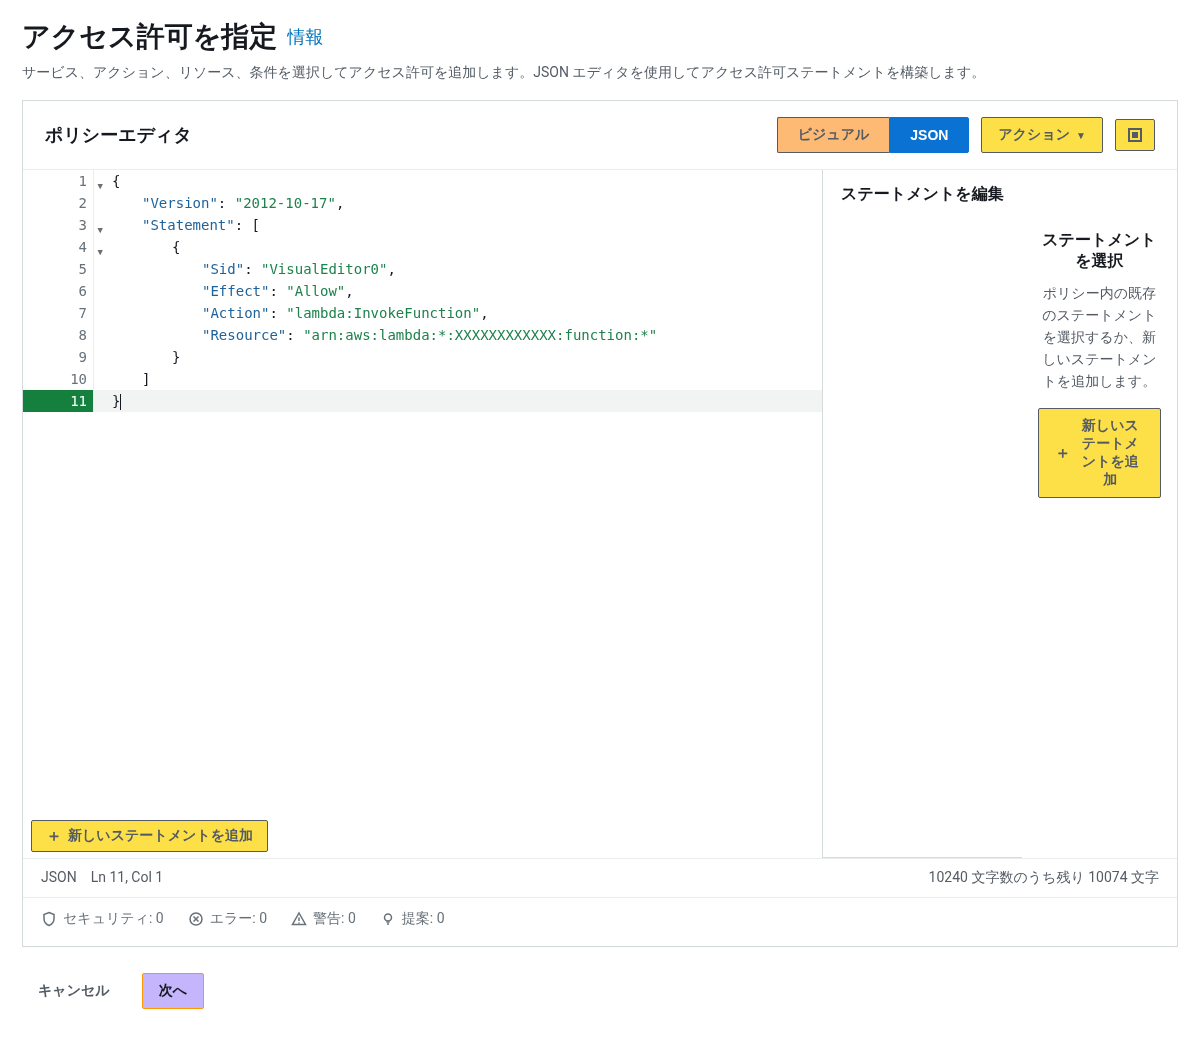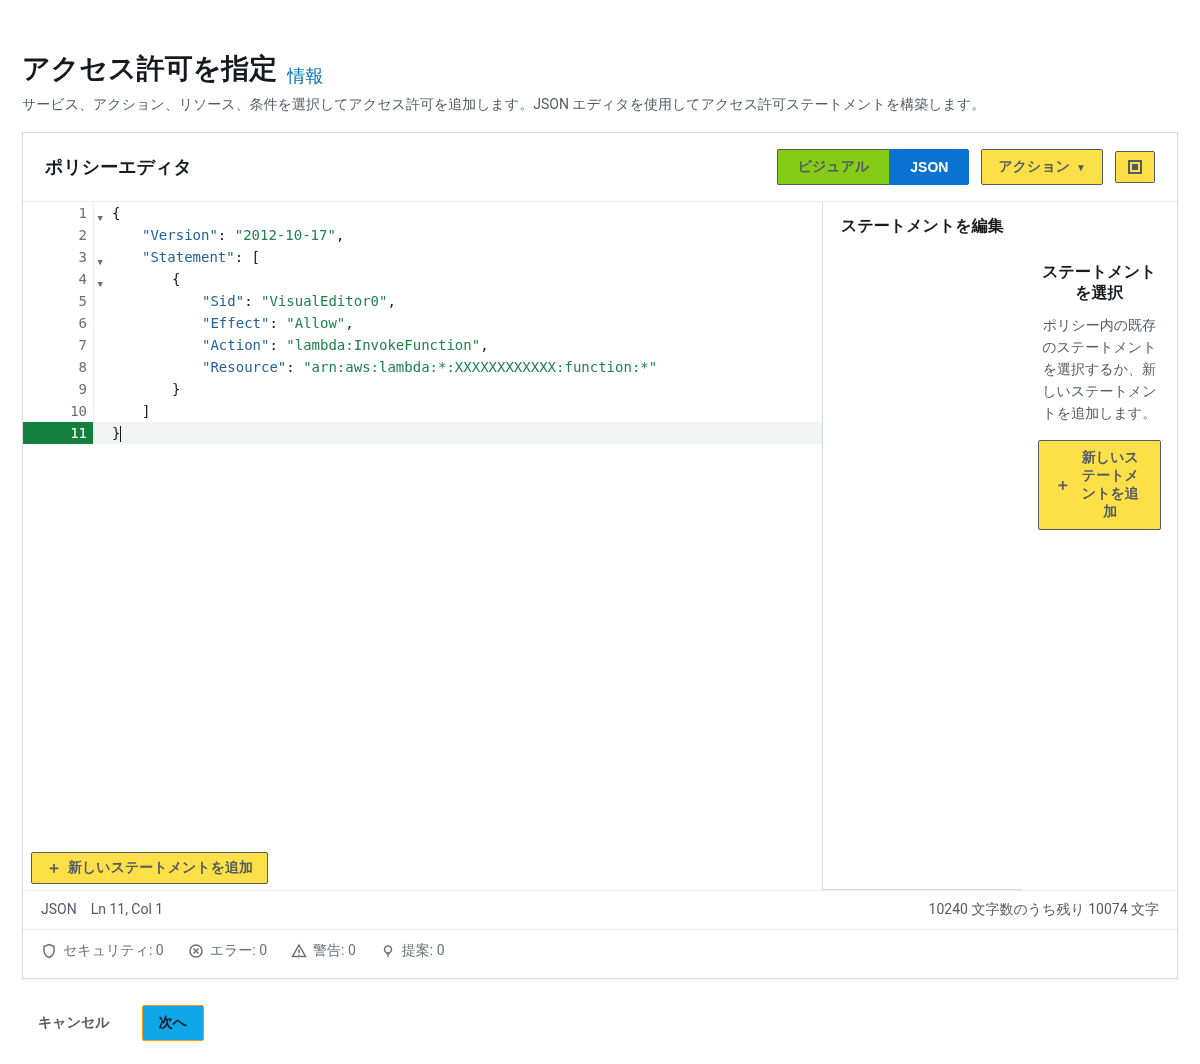--- a/index.html
+++ b/index.html
@@ -5,21 +5,21 @@
   * { box-sizing: border-box; }
   body {
     margin: 0;
     font-family: -apple-system, BlinkMacSystemFont, "Segoe UI", Roboto, "Helvetica Neue", Arial, sans-serif;
     background: #fff;
     color: #16191f;
     width: 1200px;
   }
   .page { padding: 18px 22px 30px 22px; }
 
-  .page-title-row { display: flex; align-items: flex-end; gap: 10px; margin-top: 32px; }
+  .page-title-row { display: flex; align-items: center; gap: 10px; }
   h1.page-title { font-size: 28px; font-weight: 700; margin: 0; color: #16191f; }
   .info-link { color: #0073bb; font-size: 18px; cursor: pointer; }
   .subtitle { color: #545b64; font-size: 14px; margin-top: 8px; margin-bottom: 18px; }
 
   .panel {
     border: 1px solid #d5dbdb;
     background: #fff;
     box-shadow: 0 1px 1px rgba(0,0,0,0.02);
   }
   .panel-header {
@@ -30,21 +30,21 @@
   }
   .panel-title { font-size: 18px; font-weight: 700; }
 
   .header-controls { display: flex; gap: 12px; align-items: center; }
   .seg { display: inline-flex; }
   .seg button {
     font-size: 14px;
     font-weight: 700;
     padding: 8px 20px;
     border: 1px solid #545b64;
-    background: #84cc16;
+    background: #fdba74;
     cursor: pointer;
   }
   .seg button:first-child { border-radius: 2px 0 0 2px; border-right: none; }
   .seg button:last-child  { border-radius: 0 2px 2px 0; }
   .seg button.active { background: #0972d3; border-color: #0972d3; color: #fff; }
   .seg button:not(.active) { color: #545b64; }
 
   .btn {
     font-size: 14px;
     font-weight: 700;
@@ -53,21 +53,21 @@
     background: #fde047;
     color: #545b64;
     cursor: pointer;
     border-radius: 2px;
     display: inline-flex;
     align-items: center;
     gap: 6px;
   }
   .btn-icon-only { padding: 8px 12px; }
   .btn .caret-down { font-size: 10px; }
-  .btn-primary { background: #0ea5e9; border-color: #ff9900; color: #16191f; }
+  .btn-primary { background: #c4b5fd; border-color: #ff9900; color: #16191f; }
   .btn-link { border: none; background: none; color: #545b64; font-weight: 700; cursor: pointer; font-size: 14px; padding: 8px 16px; }
 
   .editor-split { display: flex; border-top: 1px solid #eaeded; }
   .code-area { flex: 1 1 auto; display: flex; flex-direction: column; }
   .code-scroll { height: 640px; overflow: auto; background: #fff; font-family: "Menlo", "Monaco", "Consolas", monospace; font-size: 14px; line-height: 22px; }
   .code-line { display: flex; }
   .gutter {
     width: 70px;
     text-align: right;
     padding-right: 6px;

